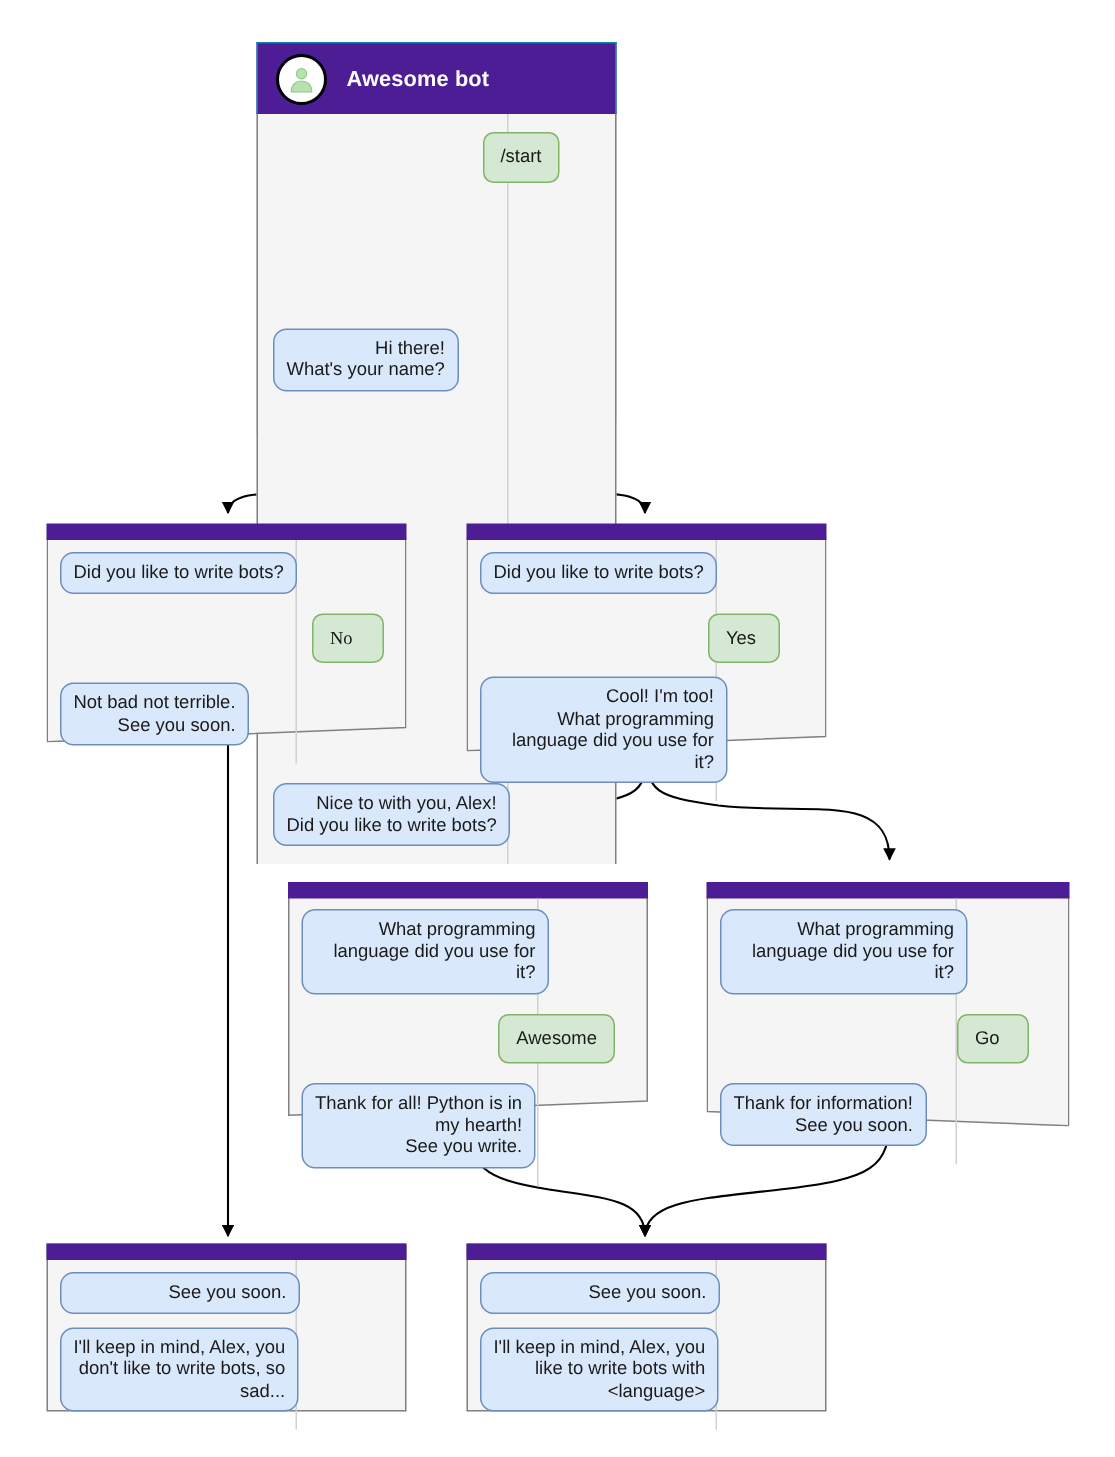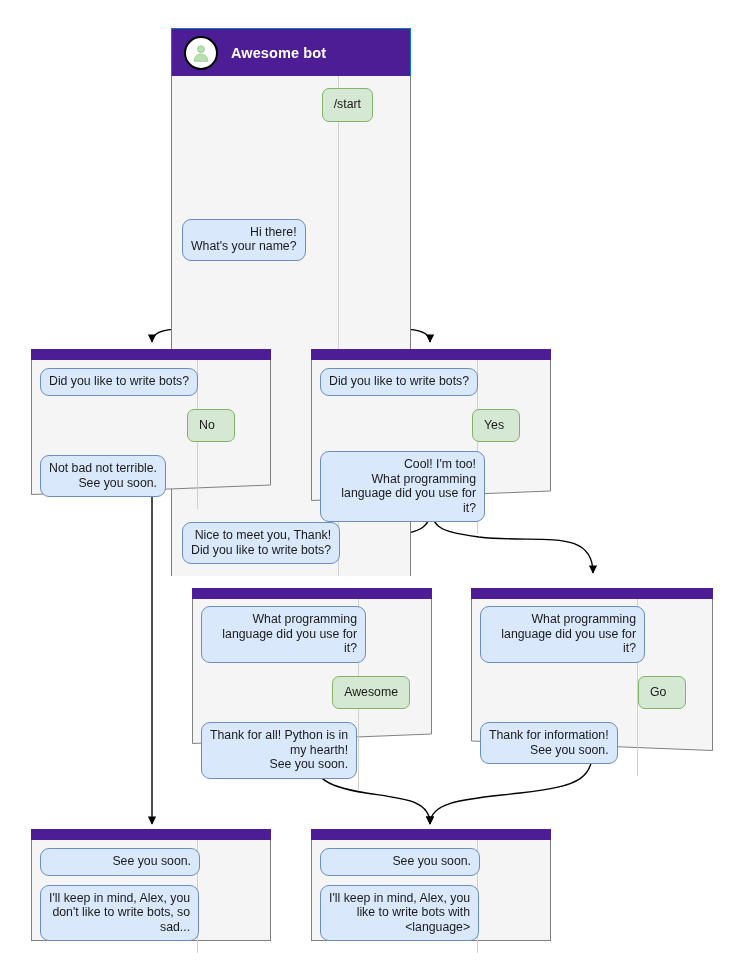--- a/index.html
+++ b/index.html
@@ -178,37 +178,37 @@
       </div>
       <div class="node-body root" style="padding-top:12px;gap:42px;">
         <div class="vdiv" style="left:166px;"></div>
         <div class="msg user" style="margin-right:28px;">/start</div>
         <div class="gap-m"></div>
         <div class="msg bot" style="margin-left:1px;">Hi there!
 What's your name?</div>
         <div class="gap-l"></div>
         <div class="msg user" style="margin-right:28px;margin-top:30px;">Alex</div>
         <div class="gap-m"></div>
-        <div class="msg bot" style="margin-left:1px;max-width:165px;">Nice to meet you, Thank!
+        <div class="msg bot" style="margin-left:1px;max-width:165px;">Nice to with you, Alex!
 Did you like to write bots?</div>
       </div>
     </div>
   </div>
 
   <div class="node" style="left:31px; top:349px; width:240px; height:146px;">
     <svg class="node-skew" viewBox="0 0 240 146" preserveAspectRatio="none" style="background:transparent;border:none;">
       <polygon points="0.5,10 239.5,10 239.5,136 0.5,145.5" fill="#f5f5f5" stroke="#808080" stroke-width="1"></polygon>
     </svg>
     <div class="node-inner">
       <div class="node-header"></div>
       <div class="node-body" style="padding-top:8px;">
         <div class="vdiv" style="left:166px;"></div>
         <div class="msg bot" style="max-width:160px;white-space:nowrap;">Did you like to write bots?</div>
         <div class="gap-m"></div>
-        <div class="msg user" style="margin-right:27px;">No</div>
+        <div class="msg user" style="margin-right:6px;font-family:Liberation Serif, serif;">No</div>
         <div class="gap-m"></div>
         <div class="msg bot">Not bad not terrible.
 See you soon.</div>
       </div>
     </div>
   </div>
 
   <div class="node" style="left:311px; top:349px; width:240px; height:152px;">
     <svg class="node-skew" viewBox="0 0 240 152" preserveAspectRatio="none" style="background:transparent;border:none;">
       <polygon points="0.5,10 239.5,10 239.5,142 0.5,151.5" fill="#f5f5f5" stroke="#808080" stroke-width="1"></polygon>
@@ -236,21 +236,21 @@
       <div class="node-header"></div>
       <div class="node-body" style="padding-top:7px;">
         <div class="vdiv" style="left:166px;"></div>
         <div class="msg bot" style="max-width:165px;">What programming
 language did you use for it?</div>
         <div class="gap-m"></div>
         <div class="msg user" style="margin-right:13px;">Awesome</div>
         <div class="gap-m"></div>
         <div class="msg bot" style="max-width:160px;">Thank for all! Python is in
 my hearth!
-See you soon.</div>
+See you write.</div>
       </div>
     </div>
   </div>
 
   <div class="node" style="left:471px; top:588px; width:242px; height:163px;">
     <svg class="node-skew" viewBox="0 0 242 163" preserveAspectRatio="none" style="background:transparent;border:none;">
       <polygon points="0.5,10 241.5,10 241.5,162.5 0.5,153" fill="#f5f5f5" stroke="#808080" stroke-width="1"></polygon>
     </svg>
     <div class="node-inner">
       <div class="node-header"></div>

